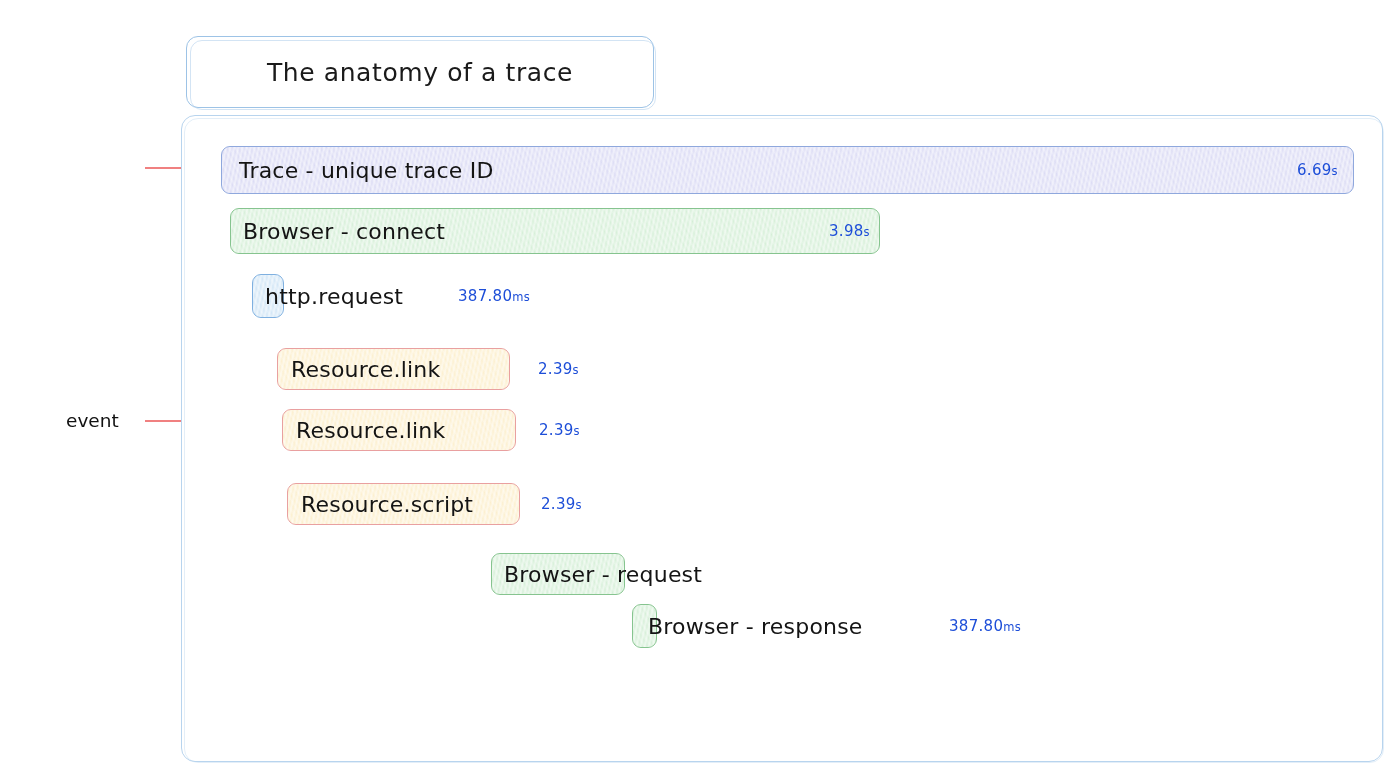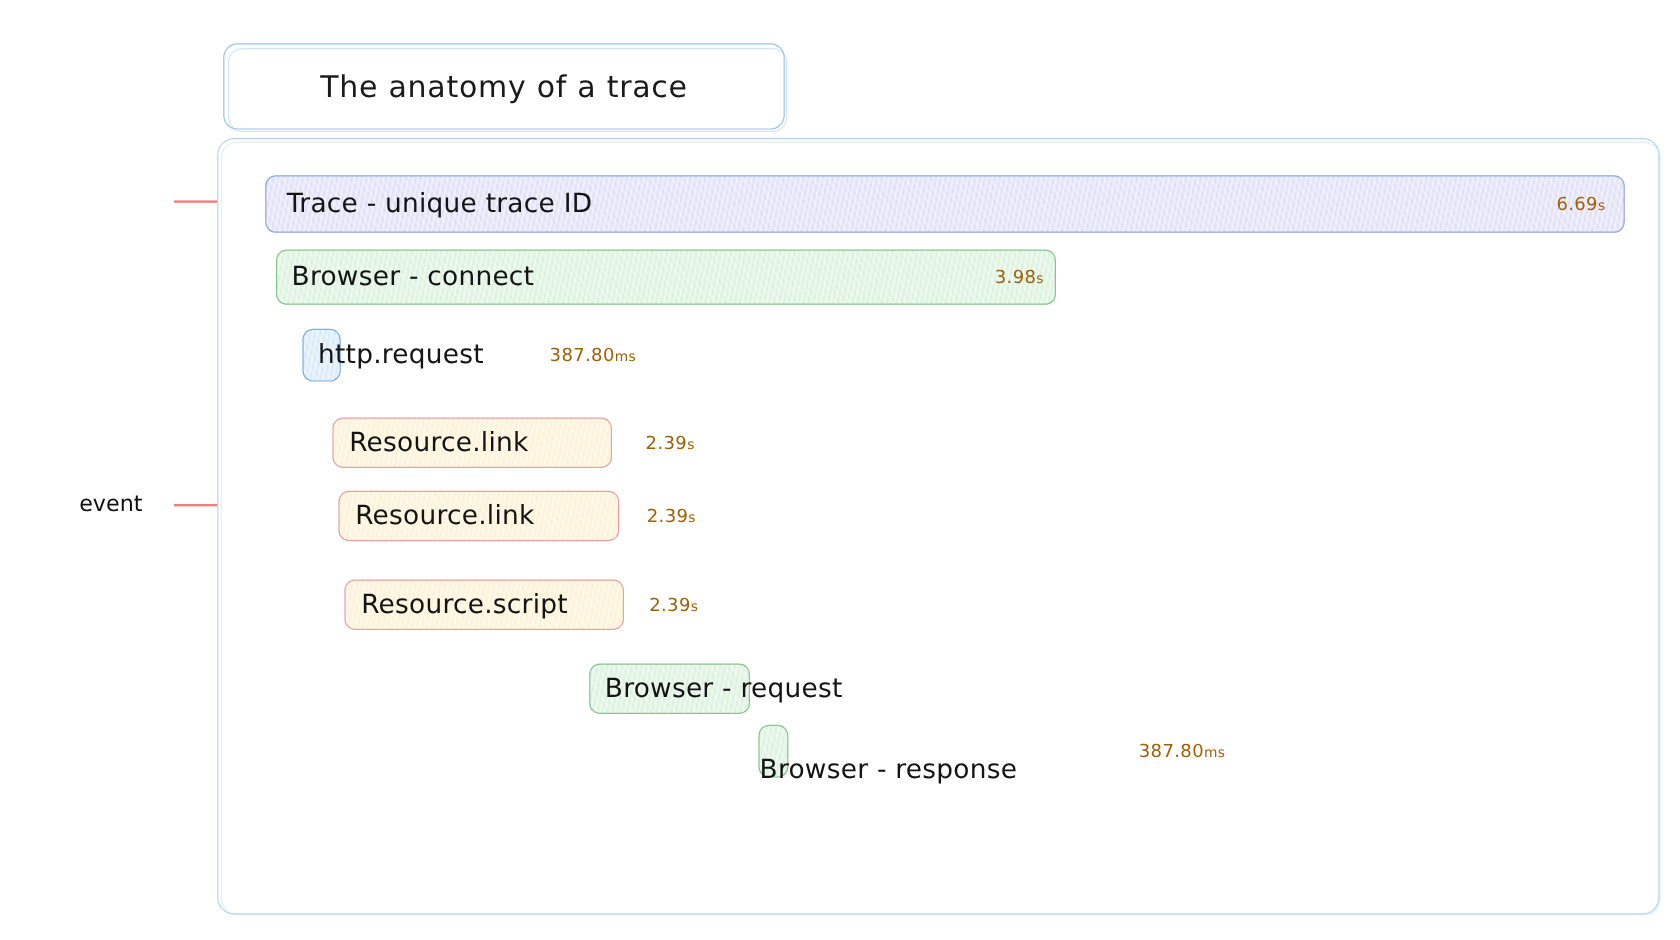--- a/index.html
+++ b/index.html
@@ -80,21 +80,21 @@
   .bar.blue  {background:#d3e7f7;border:1.4px solid #7fb0e0;}
   .bar.peach {background:#fdf0cf;border:1.4px solid #e9a0a0;}
 
   .bar-label{
     position:absolute;z-index:3;white-space:nowrap;
     font-size:22px;color:#141414;letter-spacing:.2px;
     top:50%;transform:translateY(-50%);
   }
   .dur{
     position:absolute;z-index:3;white-space:nowrap;
-    font-size:15px;color:#a16207;letter-spacing:.3px;
+    font-size:15px;color:#1d4ed8;letter-spacing:.3px;
     top:50%;transform:translateY(-50%);
   }
   .dur .unit{font-size:11.5px;}
 
   
   #row-trace     {left:0;top:146px;width:1400px;height:48px;}
   #row-connect   {left:0;top:208px;width:1232px;height:46px;}
   #row-http      {left:0;top:274px;width:1400px;height:44px;}
   #row-res1      {left:0;top:348px;width:1400px;height:42px;}
   #row-res2      {left:0;top:409px;width:1400px;height:42px;}
@@ -150,17 +150,17 @@
       <div class="bar peach" style="left: 287px; width: 233px;"></div>
       <span class="bar-label" style="left: 301px;">Resource.script</span>
       <span class="dur" style="left: 541px;">2.39<span class="unit">s</span></span>
     </div>
   <div class="row" id="row-request">
       <div class="bar green" style="left: 491px; width: 134px;"></div>
       <span class="bar-label" style="left: 504px;">Browser - request</span>
     </div>
   <div class="row" id="row-response">
       <div class="bar green" style="left: 632px; width: 25px;"></div>
-      <span class="bar-label" style="left: 633px; margin-top: 16px;">Browser - response</span>
+      <span class="bar-label" style="left: 648px;">Browser - response</span>
       <span class="dur" style="left: 949px;">387.80<span class="unit">ms</span></span>
     </div>
 
 </div>
 
 </body></html>

